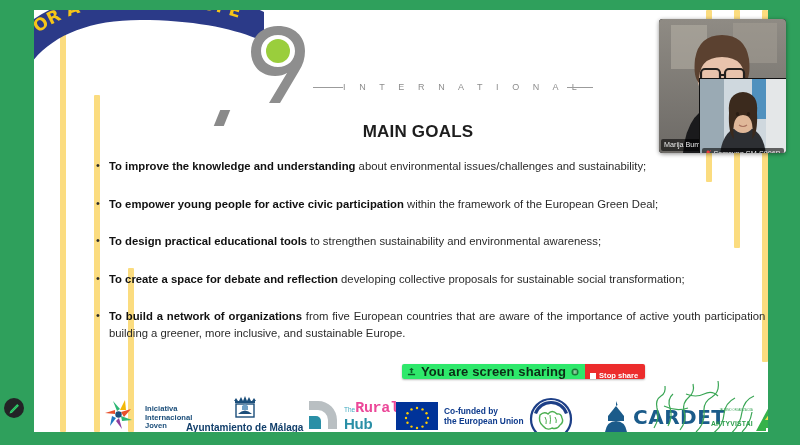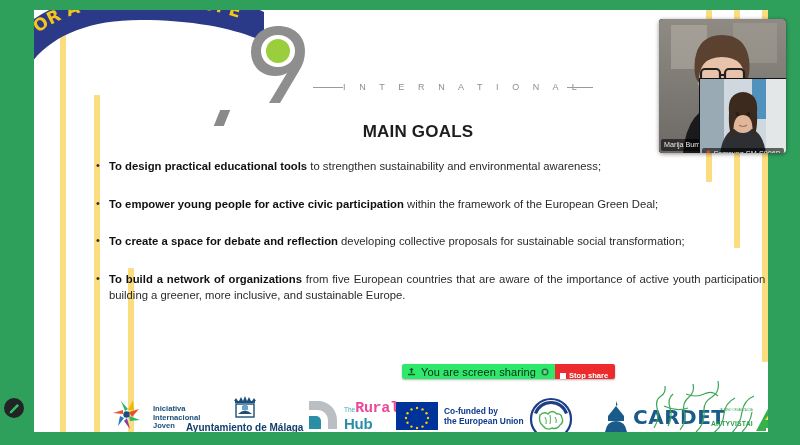--- a/index.html
+++ b/index.html
@@ -137,21 +137,21 @@
     width: 700px; height: 48px;
   }
   .flogo {
     position: absolute;
     display: flex;
     align-items: center;
   }
   .flogo-text { line-height: 1.12; }
 
   
-  #logo-iij { left: 32px; top: 2px; }
+  #logo-iij { left: 24px; top: 2px; }
   #logo-iij .flogo-text {
     font-size: 7.6px; font-weight: bold; color: #1b4e7a;
     margin-left: 5px; text-align: left;
   }
   
   #logo-malaga { left: 112px; top: 0px; flex-direction: column; }
   #logo-malaga .t1 { font-size: 10px; font-weight: bold; color: #123f6b; margin-top: 2px;}
   #logo-malaga .t2 { font-size: 4.6px; font-weight: bold; color: #123f6b; text-align: center; line-height: 1.25;}
   
   #logo-rural { left: 232px; top: 2px; }
@@ -211,21 +211,21 @@
     overflow: hidden;
     box-shadow: 0 1px 2px rgba(0,0,0,.3);
   }
   #share-green {
     background: #2ee86b;
     display: flex; align-items: center;
     gap: 5px;
     padding: 0 6px 0 5px;
   }
   #share-label {
-    font-size: 11px; font-weight: normal; color: #0b2d16;
+    font-size: 13px; font-weight: bold; color: #0b2d16;
     white-space: nowrap; letter-spacing: .1px;
   }
   #stop-share {
     background: #ec2c2c;
     display: flex; align-items: center; gap: 3px;
     padding: 8px 7px 0 5px;
     cursor: pointer;
   }
   #stop-share-label {
     font-size: 7.6px; font-weight: bold; color: #ffffff; white-space: nowrap;
@@ -276,24 +276,27 @@
         <div class="logo-sub">I N T E R N A T I O N A L</div>
         <div class="logo-rule" style="left:320px; width:26px;"></div>
       </div>
 
       <div class="slash-mark"></div>
 
       <div id="main-title">MAIN GOALS</div>
 
       <div id="bullets">
         <div class="bullet">
-          <b>To design practical educational tools</b><span> to strengthen sustainability and environmental awareness;</span>
+          <b>To improve the knowledge and understanding</b><span> about environmental issues/challenges and sustainability;</span>
         </div>
         <div class="bullet">
           <b>To empower young people for active civic participation</b><span> within the framework of the European Green Deal;</span>
+        </div>
+        <div class="bullet">
+          <b>To design practical educational tools</b><span> to strengthen sustainability and environmental awareness;</span>
         </div>
         <div class="bullet">
           <b>To create a space for debate and reflection</b><span> developing collective proposals for sustainable social transformation;</span>
         </div>
         <div class="bullet">
           <b>To build a network of organizations</b><span> from five European countries that are aware of the importance of active youth participation in building a greener, more inclusive, and sustainable Europe.</span>
         </div>
       </div>
 
       <div id="footer-logos">

